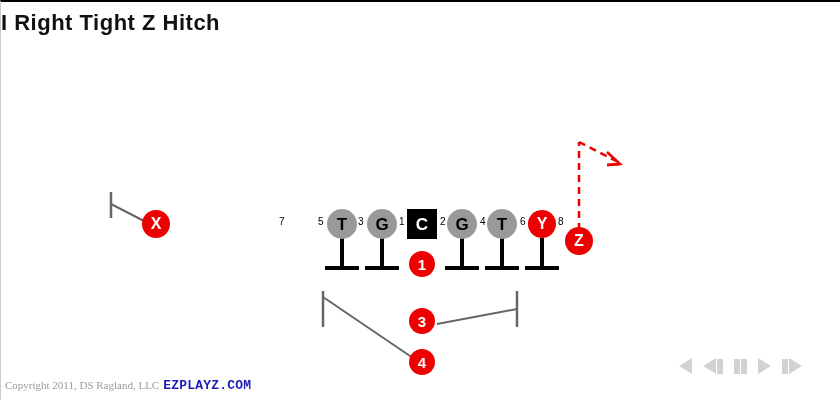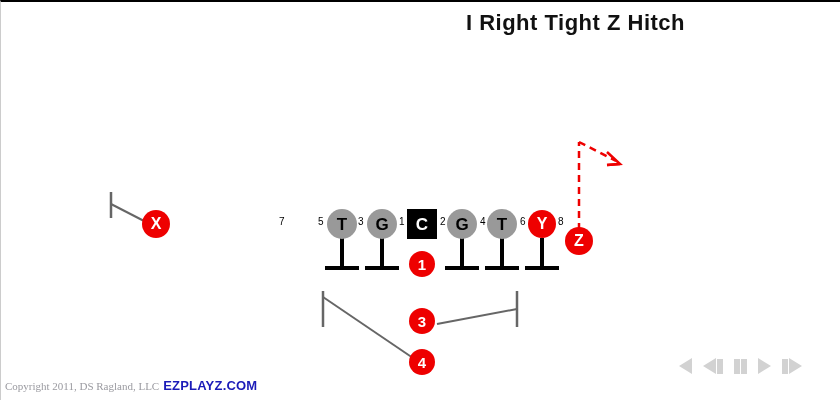--- a/index.html
+++ b/index.html
@@ -19,21 +19,21 @@
     overflow: hidden;
     box-sizing: border-box;
     border-top: 2px solid #000000;
     border-left: 1px solid #cccccc;
   }
   #play-title {
     position: absolute;
     top: 8px;
     left: 0;
     width: 684px;
-    text-align: right;
+    text-align: left;
     font-family: "Liberation Sans", sans-serif;
     font-size: 22px;
     font-weight: bold;
     color: #111111;
     letter-spacing: 0.5px;
     white-space: nowrap;
   }
   #field-svg {
     position: absolute;
     top: 0;
@@ -99,21 +99,21 @@
   #copyright {
     position: absolute;
     left: 4px;
     bottom: 7px;
     font-family: "Liberation Serif", serif;
     font-size: 11px;
     color: #9a9aa0;
     white-space: nowrap;
   }
   #brand {
-    font-family: Liberation Sans, sans-serif;
+    font-family: Liberation Mono, monospace;
     font-size: 13px;
     font-weight: bold;
     color: #1b1bb8;
     margin-left: 4px;
     letter-spacing: 0.2px;
   }
   
   #playback-controls {
     position: absolute;
     right: 38px;

